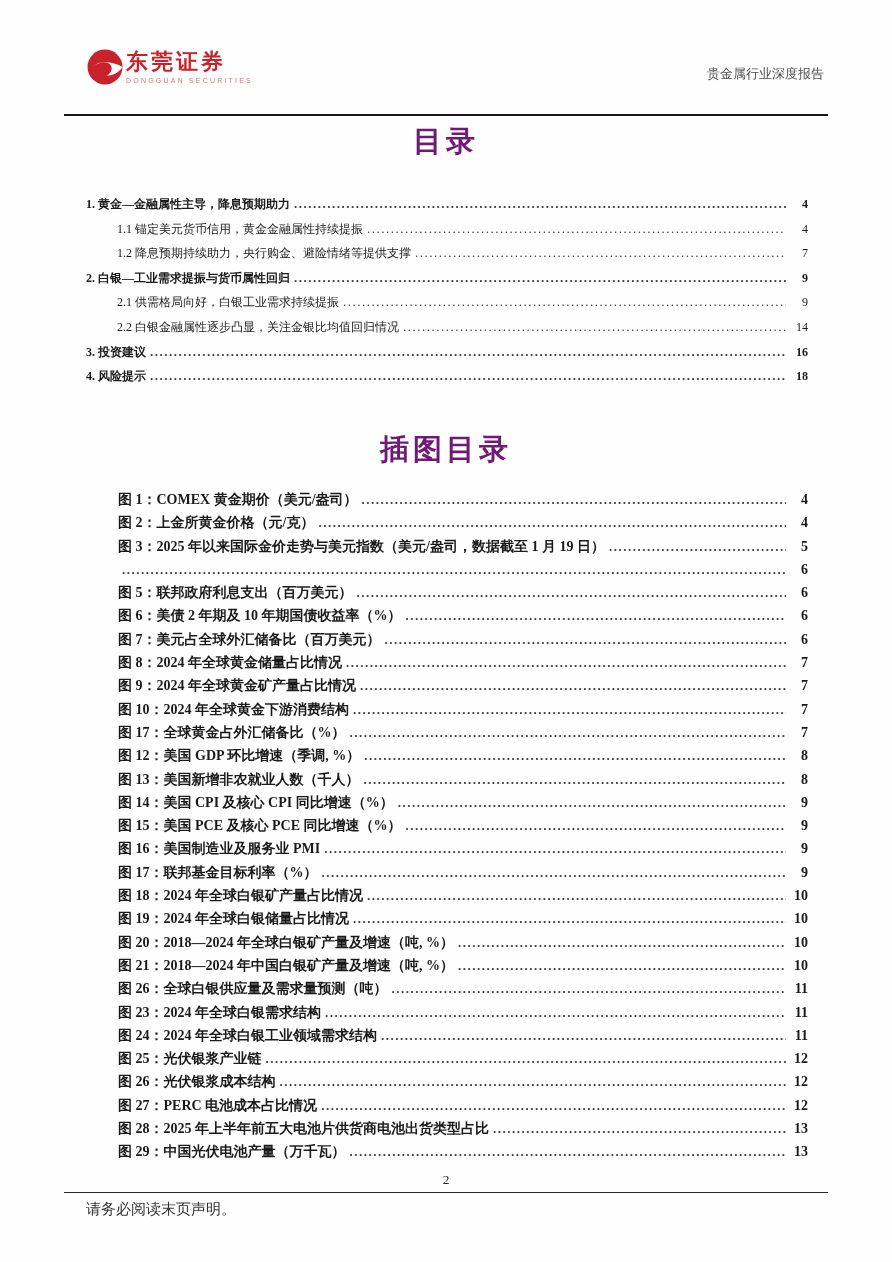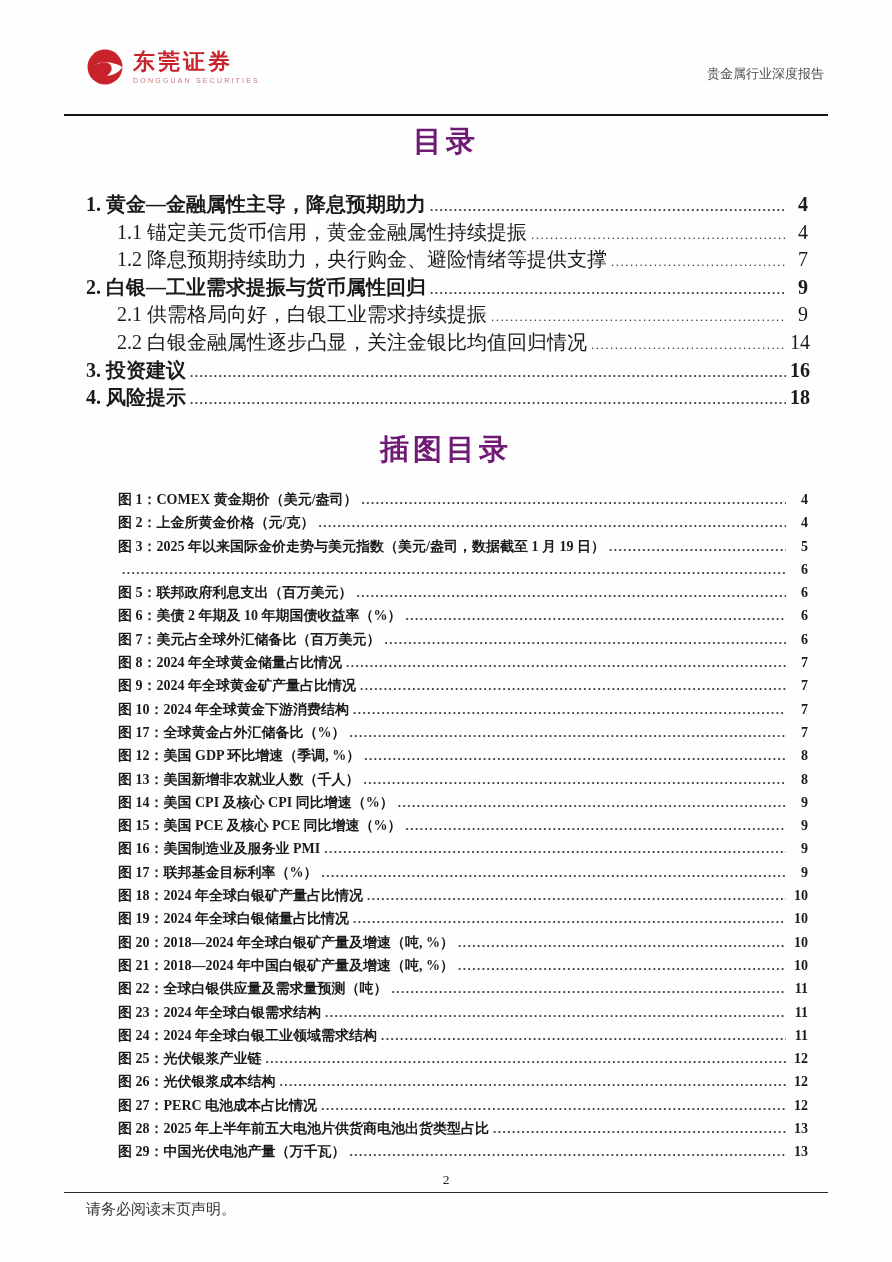--- a/index.html
+++ b/index.html
@@ -8,21 +8,21 @@
     width:892px; height:1262px; margin:0 auto; position:relative;
     background:#fefefe; overflow:hidden; color:#1a1a1a;
     font-family:"Liberation Serif","DejaVu Serif",serif;
   }
 
   
   .header {
     position:absolute; top:46px; left:84px; right:68px;
     display:flex; justify-content:space-between; align-items:flex-end;
   }
-  .logo { display:flex; align-items:center; gap:7px; }
+  .logo { display:flex; align-items:center; }
   .logo svg { width:42px; height:42px; display:block; }
   .logo-text { display:flex; flex-direction:column; }
   .logo-cn {
     color:#c8232c; font-size:22px; font-weight:bold; letter-spacing:3px;
     font-family:"Liberation Serif","DejaVu Serif",serif; line-height:1.1;
   }
   .logo-en {
     color:#d2777c; font-size:7px; letter-spacing:2.2px; margin-top:2px;
     font-family:"Liberation Sans","DejaVu Sans",sans-serif;
   }
@@ -42,21 +42,21 @@
     font-size:29px; font-weight:bold; letter-spacing:4px; color:#701a75;
   }
   #toc-title { top:122px; }
   #figures-title { top:430px;font-family:Liberation Mono, monospace; }
 
   
   .list { position:absolute; }
   #toc-list { top:192px; left:86px; right:84px; }
   #figure-list { top:488px; left:118px; right:84px; }
 
-  .row { display:flex; align-items:baseline; line-height:24.6px; font-size:20px; }
+  .row { display:flex; align-items:baseline; line-height:24.6px; font-size:12px; }
   #figure-list .row { line-height:23.3px; font-size:14px;font-weight:bold; }
   .row.chapter { font-weight:bold; }
   .row.sub { padding-left:31px; font-weight:normal; }
   .row-label { white-space:nowrap; }
   .leader {
     flex:1 1 auto; overflow:hidden; white-space:nowrap;
     margin:0 4px; color:#3a3a3a; min-width:12px;
   }
   .leader::after {
     content:"...................................................................................................................................................................................";
@@ -244,21 +244,21 @@
         <span class="row-label">图 20：2018—2024 年全球白银矿产量及增速（吨, %）</span>
         <span class="leader"></span>
         <span class="row-page">10</span>
       </div>
       <div class="row">
         <span class="row-label">图 21：2018—2024 年中国白银矿产量及增速（吨, %）</span>
         <span class="leader"></span>
         <span class="row-page">10</span>
       </div>
       <div class="row">
-        <span class="row-label">图 22：全球白银供应量及需求量预测（吨）</span>
+        <span class="row-label">图 26：全球白银供应量及需求量预测（吨）</span>
         <span class="leader"></span>
         <span class="row-page">11</span>
       </div>
       <div class="row">
         <span class="row-label">图 23：2024 年全球白银需求结构</span>
         <span class="leader"></span>
         <span class="row-page">11</span>
       </div>
       <div class="row">
         <span class="row-label">图 24：2024 年全球白银工业领域需求结构</span>

